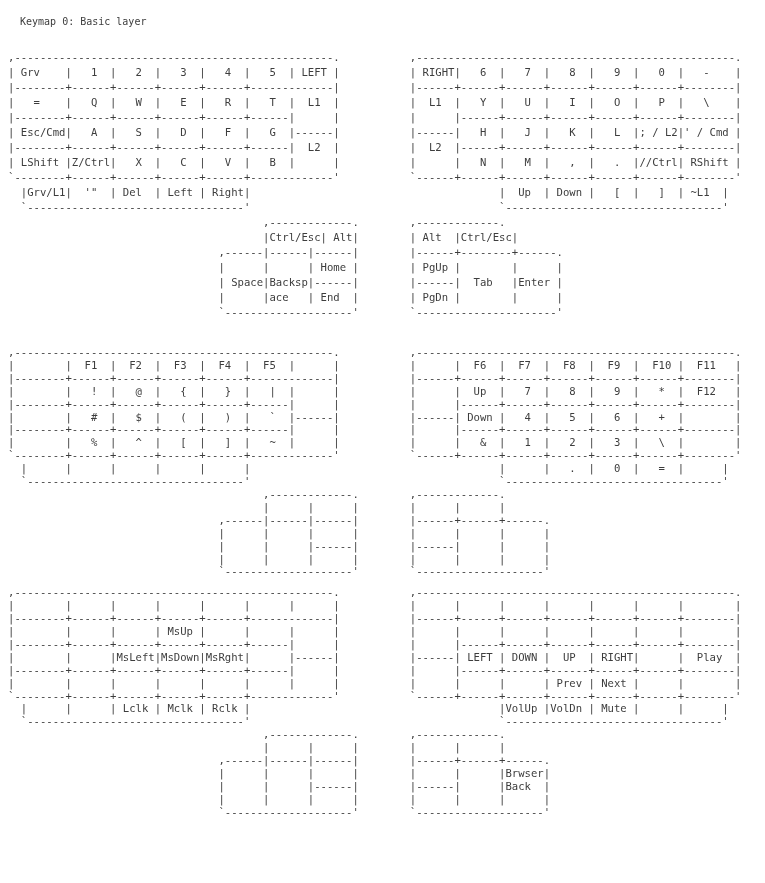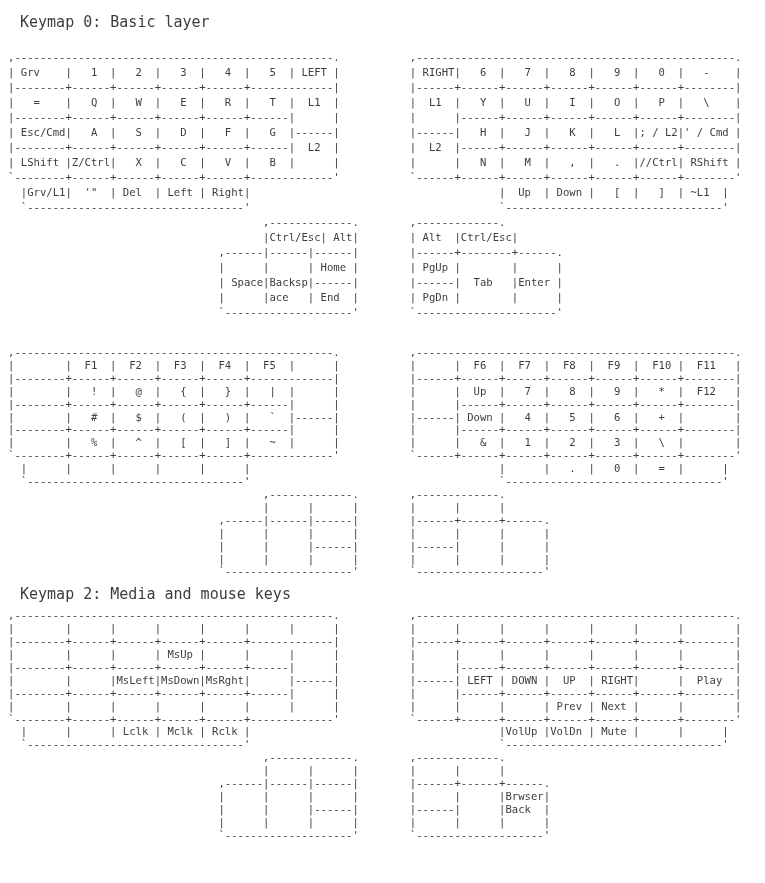--- a/index.html
+++ b/index.html
@@ -8,21 +8,21 @@
     height: 883px;
     box-sizing: border-box;
     background: #ffffff;
     color: #3d3d3d;
     padding: 14px 0 0 8px;
     overflow: hidden;
     font-family: "DejaVu Sans Mono", "Liberation Mono", monospace;
   }
   .km-section { display: block; }
   .km-title {
-    font-size: 15px;
+    font-size: 10px;
     line-height: 16px;
     white-space: pre;
     padding-left: 12px;
     font-weight: normal;
     color: #3d3d3d;
   }
   pre.km-art {
     margin: 0;
     font-size: 10.6px;
     white-space: pre;
@@ -73,21 +73,20 @@
                                         ,-------------.        ,-------------.
                                         |      |      |        |      |      |
                                  ,------|------|------|        |------+------+------.
                                  |      |      |      |        |      |      |      |
                                  |      |      |------|        |------|      |      |
                                  |      |      |      |        |      |      |      |
                                  `--------------------'        `--------------------'</pre>
 </div>
 
 <div class="km-section s2">
-  <div class="km-title">Keymap 2: Media and mouse keys</div>
   <pre class="km-art">,--------------------------------------------------.           ,--------------------------------------------------.
 |        |      |      |      |      |      |      |           |      |      |      |      |      |      |        |
 |--------+------+------+------+------+-------------|           |------+------+------+------+------+------+--------|
 |        |      |      | MsUp |      |      |      |           |      |      |      |      |      |      |        |
 |--------+------+------+------+------+------|      |           |      |------+------+------+------+------+--------|
 |        |      |MsLeft|MsDown|MsRght|      |------|           |------| LEFT | DOWN |  UP  | RIGHT|      |  Play  |
 |--------+------+------+------+------+------|      |           |      |------+------+------+------+------+--------|
 |        |      |      |      |      |      |      |           |      |      |      | Prev | Next |      |        |
 `--------+------+------+------+------+-------------'           `------+------+------+------+------+------+--------'
   |      |      | Lclk | Mclk | Rclk |                                       |VolUp |VolDn | Mute |      |      |

